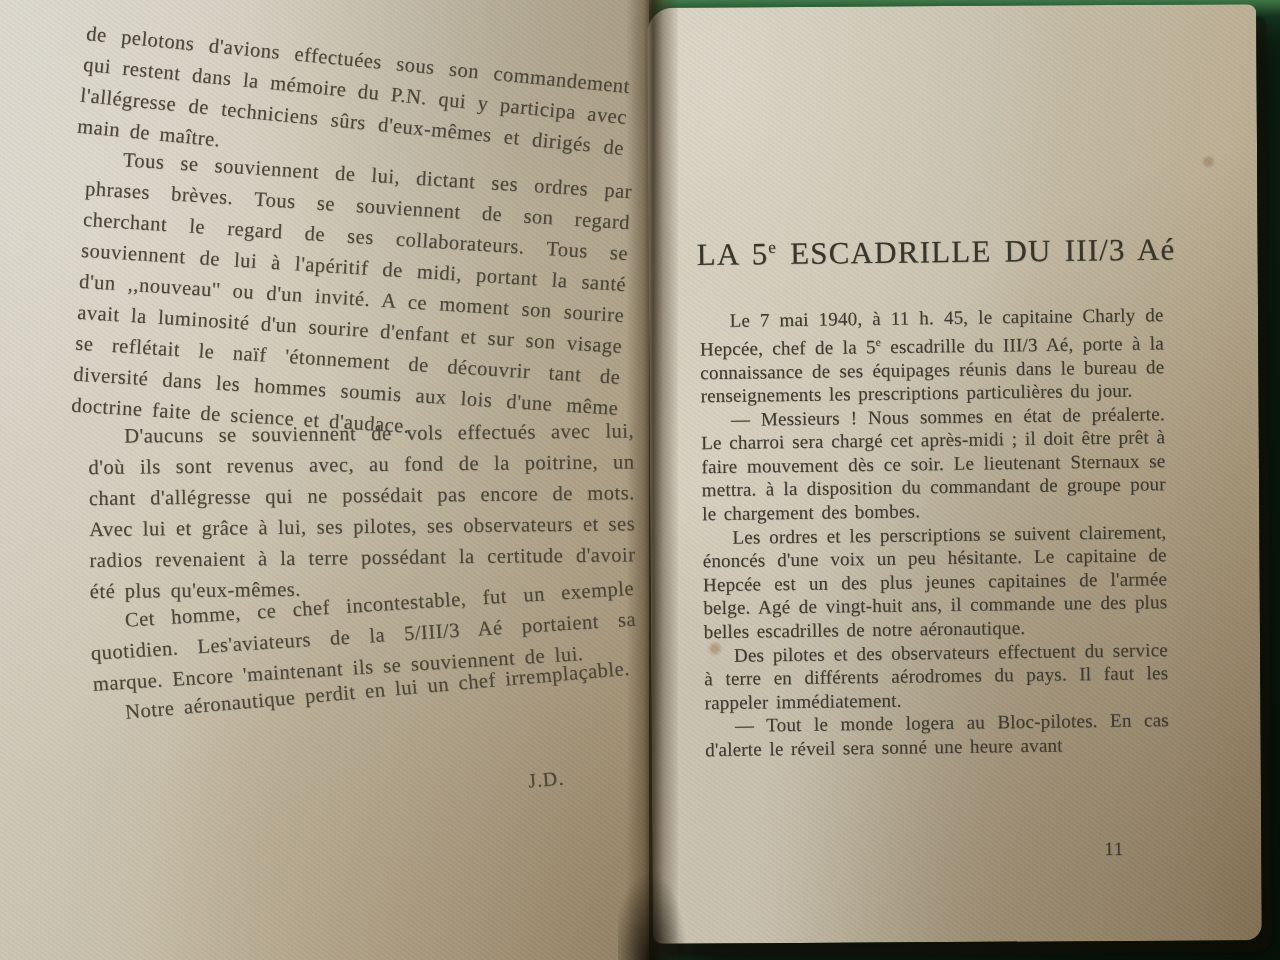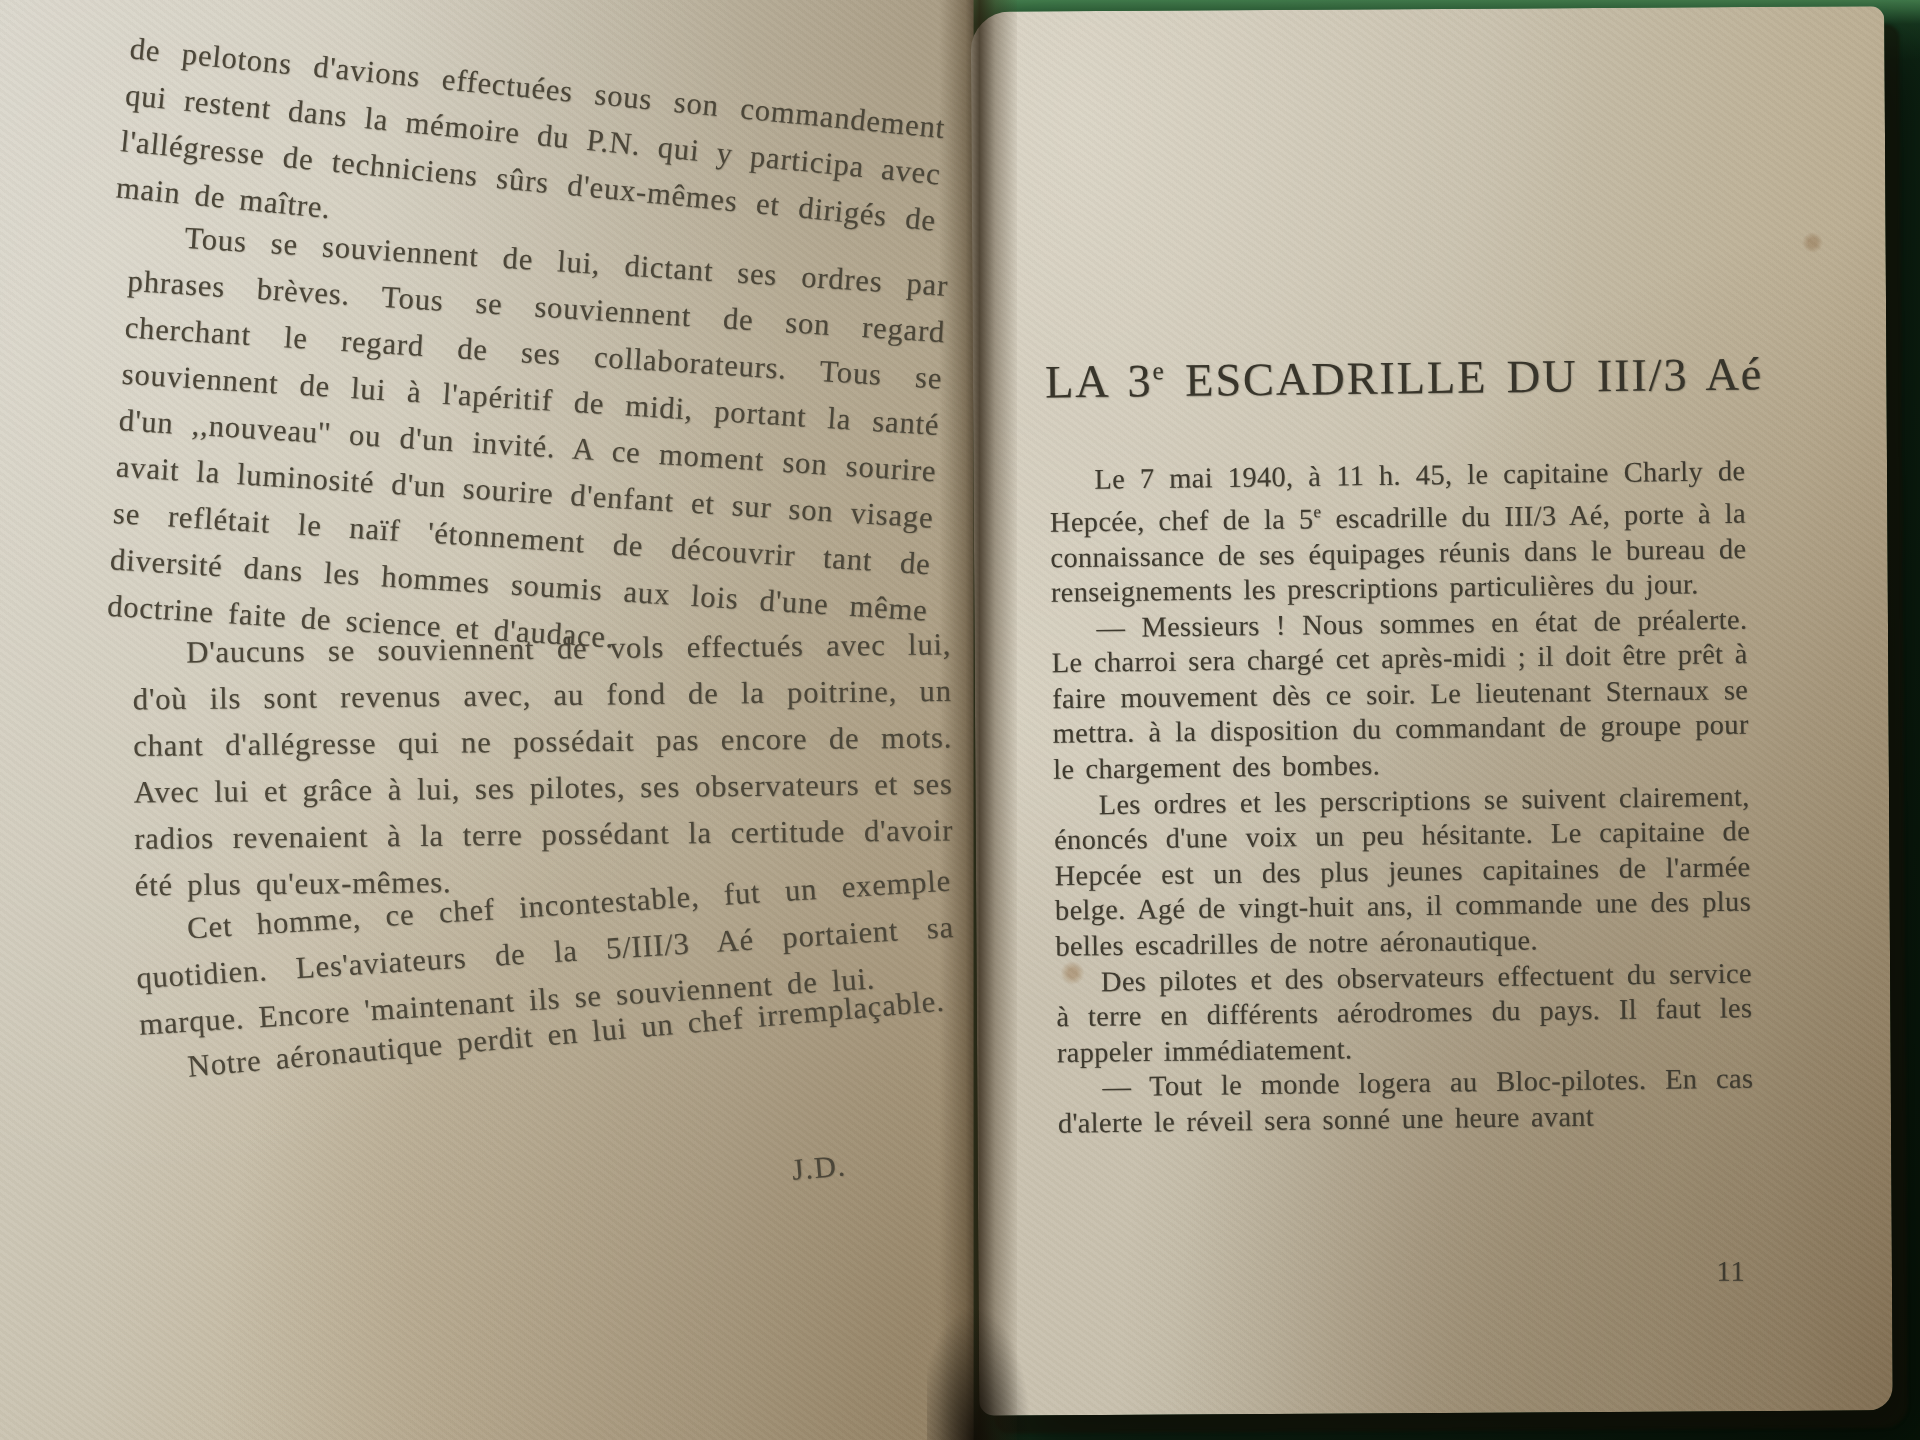--- a/index.html
+++ b/index.html
@@ -89,21 +89,21 @@
     position:absolute;left:52px;top:300px;width:464px;
     font-size:19px;line-height:23.6px;color:#3f3b30;
     text-align:justify;letter-spacing:0.2px;word-spacing:2.5px;
     transform:rotate(-0.4deg);
     text-shadow:0.35px 0.35px 0.7px rgba(66,60,46,0.45);
   }
   .rp-text p{margin:0;}
   .rp-text .indent{text-indent:30px;}
   .rp-text sup{font-size:0.6em;vertical-align:super;}
   .page-number{
-    position:absolute;left:492px;top:833px;
+    position:absolute;left:452px;top:833px;
     font-size:19px;color:#3f3b30;letter-spacing:0.5px;
     text-shadow:0.35px 0.35px 0.7px rgba(66,60,46,0.45);
   }
 </style>
 </head>
 <body>
 
 <div class="scene">
 
   <div class="page left-page">
@@ -112,21 +112,21 @@
       <p class="indent rot2">Tous se souviennent de lui, dictant ses ordres par phrases brèves. Tous se souviennent de son regard cherchant le regard de ses collaborateurs. Tous se souviennent de lui à l'apéritif de midi, portant la santé d'un ,,nouveau'' ou d'un invité. A ce moment son sourire avait la luminosité d'un sourire d'enfant et sur son visage se reflétait le naïf 'étonnement de découvrir tant de diversité dans les hommes soumis aux lois d'une même doctrine faite de science et d'audace.</p>
       <p class="indent rot3">D'aucuns se souviennent de vols effectués avec lui, d'où ils sont revenus avec, au fond de la poitrine, un chant d'allégresse qui ne possédait pas encore de mots. Avec lui et grâce à lui, ses pilotes, ses observateurs et ses radios revenaient à la terre possédant la certitude d'avoir été plus qu'eux-mêmes.</p>
       <p class="indent rot4">Cet homme, ce chef incontestable, fut un exemple quotidien. Les'aviateurs de la 5/III/3 Aé portaient sa marque. Encore 'maintenant ils se souviennent de lui.</p>
       <p class="indent rot5">Notre aéronautique perdit en lui un chef irremplaçable.</p>
     </div>
     <div class="signature">J.D.</div>
   </div>
 
   <div class="page right-page">
     <div class="chapter-heading">
-      <span>LA 3</span><sup>e</sup><span> ESCADRILLE DU III/3 Aé</span>
+      <span>LA 5</span><sup>e</sup><span> ESCADRILLE DU III/3 Aé</span>
     </div>
     <div class="rp-text">
       <p class="indent">Le 7 mai 1940, à 11 h. 45, le capitaine Charly de Hepcée, chef de la 5<sup>e</sup> escadrille du III/3 Aé, porte à la connaissance de ses équipages réunis dans le bureau de renseignements les prescriptions particulières du jour.</p>
       <p class="indent">— Messieurs ! Nous sommes en état de préalerte. Le charroi sera chargé cet après-midi ; il doit être prêt à faire mouvement dès ce soir. Le lieutenant Sternaux se mettra. à la disposition du commandant de groupe pour le chargement des bombes.</p>
       <p class="indent">Les ordres et les perscriptions se suivent clairement, énoncés d'une voix un peu hésitante. Le capitaine de Hepcée est un des plus jeunes capitaines de l'armée belge. Agé de vingt-huit ans, il commande une des plus belles escadrilles de notre aéronautique.</p>
       <p class="indent">Des pilotes et des observateurs effectuent du service à terre en différents aérodromes du pays. Il faut les rappeler immédiatement.</p>
       <p class="indent">— Tout le monde logera au Bloc-pilotes. En cas d'alerte le réveil sera sonné une heure avant</p>
     </div>
     <div class="page-number">11</div>
   </div>

